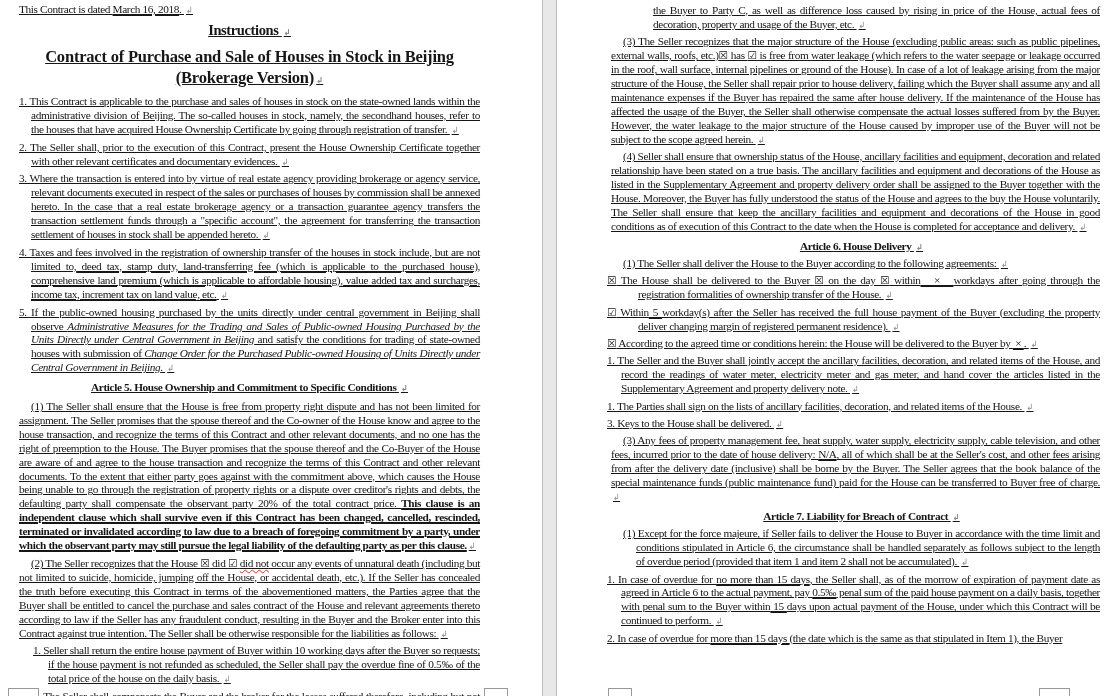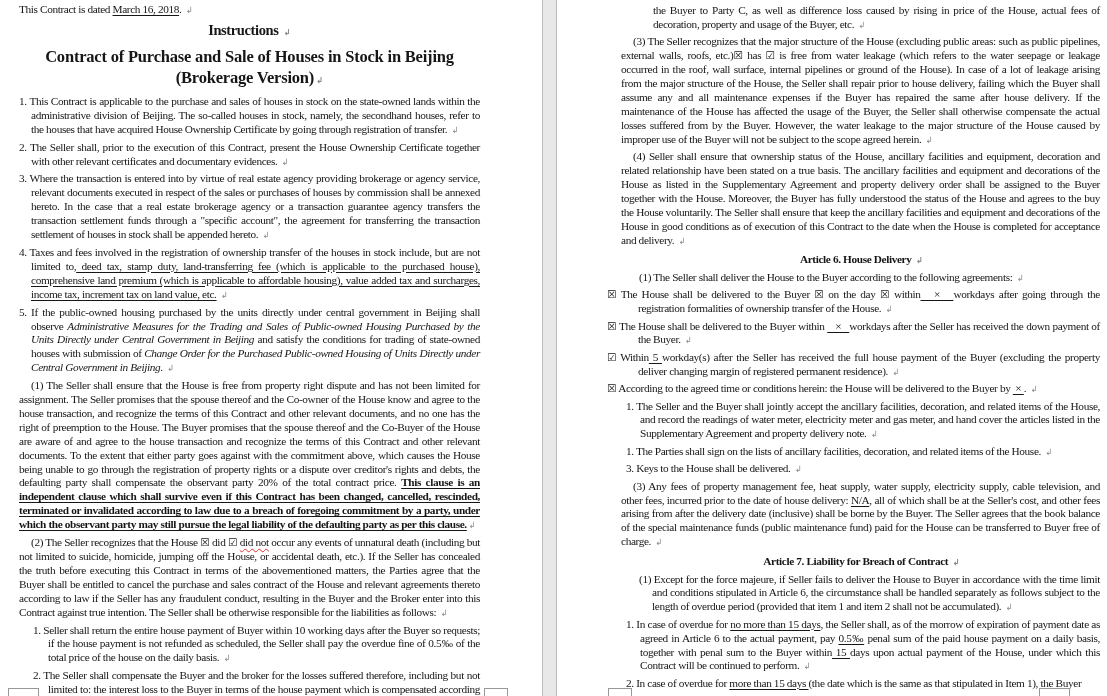--- a/index.html
+++ b/index.html
@@ -2,21 +2,21 @@
 <html><head>
 <meta charset="utf-8">
 <style>
   html,body{margin:0;padding:0;}
   body{
     width:1107px;height:696px;overflow:hidden;
     background:#e8e8e8;
     font-family:"Liberation Serif",serif;
     color:#161616;
   }
-  .viewport{display:flex;width:943px;height:696px;}
+  .viewport{display:flex;width:943px;height:696px;text-decoration:underline;}
   .page{
     background:#ffffff;height:696px;overflow:hidden;
     position:relative;box-sizing:border-box;flex:none;
   }
   .page-left{width:543px;padding:3px 62px 0 19px;border-right:1px solid #bcbcbc;}
   .page-gap{width:13px;flex:none;background:#e8e8e8;}
   .page-right{width:551px;padding:4px 7px 0 50px;border-left:1px solid #bcbcbc;}
 
   .blk{
     font-size:11.3px;line-height:13.9px;letter-spacing:-0.38px;
@@ -26,26 +26,26 @@
   .b-title{font-size:16.5px;font-weight:bold;text-align:center;line-height:21px;letter-spacing:-0.2px;margin:2px 0 4px 0;}
   .b-subtitle{font-size:14.5px;font-weight:bold;text-align:center;line-height:18px;margin:0 0 5px 0;}
   .b-art{font-weight:bold;text-align:center;margin:5px 0 4px 0;}
 
   
   .page-left .b-num{padding-left:12px;text-indent:-12px;}
   .page-left .b-num2{margin-left:14px;padding-left:15px;text-indent:-15px;}
   .page-left .b-p{text-indent:12px;}
 
   
-  .page-right .b-p{margin-left:14px;text-indent:12px;}
+  .page-right .b-p{margin-left:4px;text-indent:12px;}
   .page-right .b-art{margin-left:16px;}
-  .page-right .b-phang{margin-left:32px;padding-left:13px;text-indent:-13px;}
+  .page-right .b-phang{margin-left:16px;padding-left:13px;text-indent:-13px;}
   .page-right .b-chk{padding-left:31px;text-indent:-31px;margin-bottom:2.5px;}
   .page-right .b-cont{margin-left:46px;}
-  .page-right .b-num2{margin-left:19px;padding-left:14px;text-indent:-14px;}
+  .page-right .b-num2{padding-left:14px;text-indent:-14px;}
   .page-right .blk{margin-bottom:2.5px;}
 
   .rb{font-weight:bold;}
   .ru{text-decoration:underline;text-underline-offset:2px;}
   .ri{font-style:italic;}
   .rsq{
     text-decoration:underline wavy #e03232;
     text-decoration-thickness:1px;
     text-underline-offset:2px;
   }
@@ -70,38 +70,38 @@
   <div class="page page-left">
     <div class="page-content">
         <div class="blk b-plain"><span>This Contract is dated </span><span class="ru">March 16, 2018</span><span>. </span><span class="pe">↲</span></div>
         <div class="blk b-subtitle"><span>Instructions </span><span class="pe">↲</span></div>
         <div class="blk b-title"><span>Contract of Purchase and Sale of Houses in Stock in Beijing (Brokerage Version)</span><span class="pe">↲</span></div>
         <div class="blk b-num"><span>1. This Contract is applicable to the purchase and sales of houses in stock on the state-owned lands within the administrative division of Beijing. The so-called houses in stock, namely, the secondhand houses, refer to the houses that have acquired House Ownership Certificate by going through registration of transfer. </span><span class="pe">↲</span></div>
         <div class="blk b-num"><span>2. The Seller shall, prior to the execution of this Contract, present the House Ownership Certificate together with other relevant certificates and documentary evidences. </span><span class="pe">↲</span></div>
         <div class="blk b-num"><span>3. Where the transaction is entered into by virtue of real estate agency providing brokerage or agency service, relevant documents executed in respect of the sales or purchases of houses by commission shall be annexed hereto. In the case that a real estate brokerage agency or a transaction guarantee agency transfers the transaction settlement funds through a "specific account", the agreement for transferring the transaction settlement of houses in stock shall be appended hereto. </span><span class="pe">↲</span></div>
         <div class="blk b-num"><span>4. Taxes and fees involved in the registration of ownership transfer of the houses in stock include, but are not limited to,</span><span class="ru"> deed tax, stamp duty, land-transferring fee (which is applicable to the purchased house), comprehensive land premium (which is applicable to affordable housing), value added tax and surcharges, income tax, increment tax on land value, etc.</span><span> </span><span class="pe">↲</span></div>
         <div class="blk b-num"><span>5. If the public-owned housing purchased by the units directly under central government in Beijing shall observe </span><span class="ri">Administrative Measures for the Trading and Sales of Public-owned Housing Purchased by the Units Directly under Central Government in Beijing</span><span> and satisfy the conditions for trading of state-owned houses with submission of </span><span class="ri">Change Order for the Purchased Public-owned Housing of Units Directly under Central Government in Beijing</span><span>. </span><span class="pe">↲</span></div>
+        <div class="blk b-art"><span>Article 5. House Ownership and Commitment to Specific Conditions </span><span class="pe">↲</span></div>
         <div class="blk b-p"><span>(1) The Seller shall ensure that the House is free from property right dispute and has not been limited for assignment. The Seller promises that the spouse thereof and the Co-owner of the House know and agree to the house transaction, and recognize the terms of this Contract and other relevant documents, and no one has the right of preemption to the House. The Buyer promises that the spouse thereof and the Co-Buyer of the House are aware of and agree to the house transaction and recognize the terms of this Contract and other relevant documents. To the extent that either party goes against with the commitment above, which causes the House being unable to go through the registration of property rights or a dispute over creditor's rights and debts, the defaulting party shall compensate the observant party 20% of the total contract price. </span><span class="rb ru">This clause is an independent clause which shall survive even if this Contract has been changed, cancelled, rescinded, terminated or invalidated according to law due to a breach of foregoing commitment by a party, under which the observant party may still pursue the legal liability of the defaulting party as per this clause.</span><span class="pe">↲</span></div>
         <div class="blk b-p"><span>(2) The Seller recognizes that the House </span><span class="rchk">☒</span><span> did </span><span class="rchk">☑</span><span> </span><span class="rsq">did not</span><span> occur any events of unnatural death (including but not limited to suicide, homicide, jumping off the House, or accidental death, etc.). If the Seller has concealed the truth before executing this Contract in terms of the abovementioned matters, the Parties agree that the Buyer shall be entitled to cancel the purchase and sales contract of the House and relevant agreements thereto according to law if the Seller has any fraudulent conduct, resulting in the Buyer and the Broker enter into this Contract against true intention. The Seller shall be otherwise responsible for the liabilities as follows: </span><span class="pe">↲</span></div>
         <div class="blk b-num2"><span>1. Seller shall return the entire house payment of Buyer within 10 working days after the Buyer so requests; if the house payment is not refunded as scheduled, the Seller shall pay the overdue fine of 0.5‰ of the total price of the house on the daily basis. </span><span class="pe">↲</span></div>
         <div class="blk b-num2"><span>2. The Seller shall compensate the Buyer and the broker for the losses suffered therefore, including but not limited to: the interest loss to the Buyer in terms of the house payment which is compensated according to the bank loan interest rate for the same period, and taxes and fees and bank charges and other actual expenditure paid for compensating the Buyer for the House, and any and all fees paid by</span></div>
       </div>
     <div class="corner-box cb-l"></div>
     <div class="corner-box cb-r"></div>
   </div>
   <div class="page-gap"></div>
   <div class="page page-right">
     <div class="page-content">
         <div class="blk b-cont"><span>the Buyer to Party C, as well as difference loss caused by rising in price of the House, actual fees of decoration, property and usage of the Buyer, etc. </span><span class="pe">↲</span></div>
         <div class="blk b-p"><span>(3) The Seller recognizes that the major structure of the House (excluding public areas: such as public pipelines, external walls, roofs, etc.)</span><span class="rchk">☒</span><span> has </span><span class="rchk">☑</span><span> is free from water leakage (which refers to the water seepage or leakage occurred in the roof, wall surface, internal pipelines or ground of the House). In case of a lot of leakage arising from the major structure of the House, the Seller shall repair prior to house delivery, failing which the Buyer shall assume any and all maintenance expenses if the Buyer has repaired the same after house delivery. If the maintenance of the House has affected the usage of the Buyer, the Seller shall otherwise compensate the actual losses suffered from by the Buyer. However, the water leakage to the major structure of the House caused by improper use of the Buyer will not be subject to the scope agreed herein. </span><span class="pe">↲</span></div>
         <div class="blk b-p"><span>(4) Seller shall ensure that ownership status of the House, ancillary facilities and equipment, decoration and related relationship have been stated on a true basis. The ancillary facilities and equipment and decorations of the House as listed in the Supplementary Agreement and property delivery order shall be assigned to the Buyer together with the House. Moreover, the Buyer has fully understood the status of the House and agrees to the buy the House voluntarily. The Seller shall ensure that keep the ancillary facilities and equipment and decorations of the House in good conditions as of execution of this Contract to the date when the House is completed for acceptance and delivery. </span><span class="pe">↲</span></div>
         <div class="blk b-art"><span>Article 6. House Delivery </span><span class="pe">↲</span></div>
         <div class="blk b-phang"><span>(1) The Seller shall deliver the House to the Buyer according to the following agreements: </span><span class="pe">↲</span></div>
         <div class="blk b-chk"><span class="rchk">☒</span><span> The House shall be delivered to the Buyer </span><span class="rchk">☒</span><span> on the day </span><span class="rchk">☒</span><span> within</span><span class="ru">&nbsp;&nbsp;&nbsp;×&nbsp;&nbsp;&nbsp;</span><span>workdays after going through the registration formalities of ownership transfer of the House. </span><span class="pe">↲</span></div>
-        <div class="blk b-chk"><span class="rchk">☒</span><span> The House shall be delivered to the Buyer within </span><span class="ru">&nbsp;&nbsp;&nbsp;×&nbsp;&nbsp;&nbsp;</span><span>workdays after the Seller has received the down payment of the Buyer. </span><span class="pe">↲</span></div>
         <div class="blk b-chk"><span class="rchk">☑</span><span> Within</span><span class="ru">&nbsp;5&nbsp;</span><span>workday(s) after the Seller has received the full house payment of the Buyer (excluding the property deliver changing margin of registered permanent residence). </span><span class="pe">↲</span></div>
         <div class="blk b-chk"><span class="rchk">☒</span><span> According to the agreed time or conditions herein: the House will be delivered to the Buyer by </span><span class="ru">&nbsp;×&nbsp;</span><span>. </span><span class="pe">↲</span></div>
         <div class="blk b-num2"><span>1. The Seller and the Buyer shall jointly accept the ancillary facilities, decoration, and related items of the House, and record the readings of water meter, electricity meter and gas meter, and hand cover the articles listed in the Supplementary Agreement and property delivery note. </span><span class="pe">↲</span></div>
         <div class="blk b-num2"><span>1. The Parties shall sign on the lists of ancillary facilities, decoration, and related items of the House. </span><span class="pe">↲</span></div>
         <div class="blk b-num2"><span>3. Keys to the House shall be delivered. </span><span class="pe">↲</span></div>
         <div class="blk b-p"><span>(3) Any fees of property management fee, heat supply, water supply, electricity supply, cable television, and other fees, incurred prior to the date of house delivery: </span><span class="ru">N/A</span><span>, all of which shall be at the Seller's cost, and other fees arising from after the delivery date (inclusive) shall be borne by the Buyer. The Seller agrees that the book balance of the special maintenance funds (public maintenance fund) paid for the House can be transferred to Buyer free of charge. </span><span class="pe">↲</span></div>
         <div class="blk b-art"><span>Article 7. Liability for Breach of Contract </span><span class="pe">↲</span></div>
         <div class="blk b-phang"><span>(1) Except for the force majeure, if Seller fails to deliver the House to Buyer in accordance with the time limit and conditions stipulated in Article 6, the circumstance shall be handled separately as follows subject to the length of overdue period (provided that item 1 and item 2 shall not be accumulated). </span><span class="pe">↲</span></div>
         <div class="blk b-num2"><span>1. In case of overdue for </span><span class="ru">no more than 15 days</span><span>, the Seller shall, as of the morrow of expiration of payment date as agreed in Article 6 to the actual payment, pay </span><span class="ru">0.5‰</span><span> penal sum of the paid house payment on a daily basis, together with penal sum to the Buyer within</span><span class="ru">&nbsp;15&nbsp;</span><span>days upon actual payment of the House, under which this Contract will be continued to perform. </span><span class="pe">↲</span></div>
         <div class="blk b-num2"><span>2. In case of overdue for </span><span class="ru">more than 15 days </span><span>(the date which is the same as that stipulated in Item 1), the Buyer</span></div>

